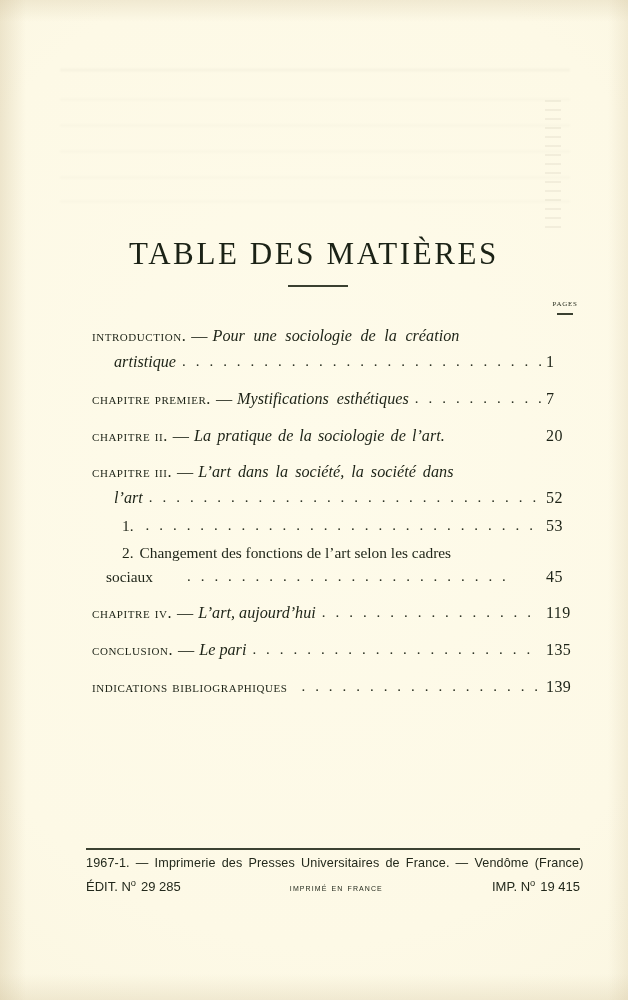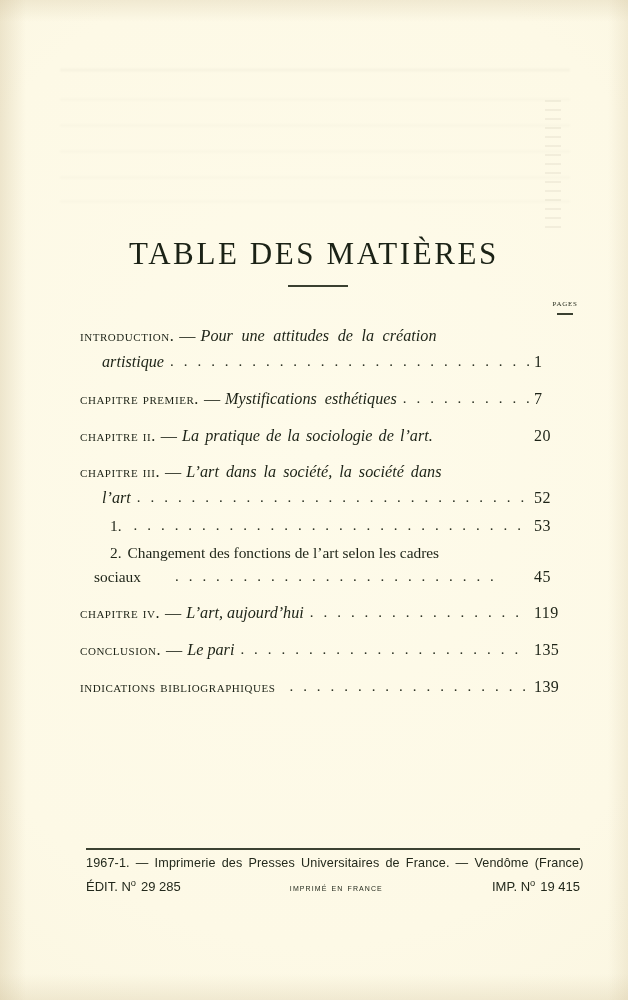--- a/index.html
+++ b/index.html
@@ -129,21 +129,21 @@
     right: 55px;
     top: 313px;
     width: 16px;
     height: 1.5px;
     background: #3a4030;
   }
 
   
   .toc {
     position: absolute;
-    left: 80px;
+    left: 92px;
     top: 324px;
     width: 496px;
   }
   .entry {
     position: relative;
     margin-bottom: 11px;
   }
   .entry.tight { margin-bottom: 3px; }
 
   .line {
@@ -264,21 +264,21 @@
 
   <div class="pages-head">PAGES</div>
   <div class="pages-head-rule"></div>
 
   <div class="toc">
 
     <div class="entry">
       <div class="line">
         <span class="sc nospread">INTRODUCTION.</span>
         <span class="dash nospread">—</span>
-        <span class="ital nospread" style="word-spacing:4.5px;">Pour une attitudes de la création</span>
+        <span class="ital nospread" style="word-spacing:4.5px;">Pour une sociologie de la création</span>
         <span class="gapfill"></span>
       </div>
       <div class="line indent-1">
         <span class="ital nospread">artistique</span>
         <span class="leader"></span>
         <span class="pageno">1</span>
       </div>
     </div>
 
     <div class="entry">

